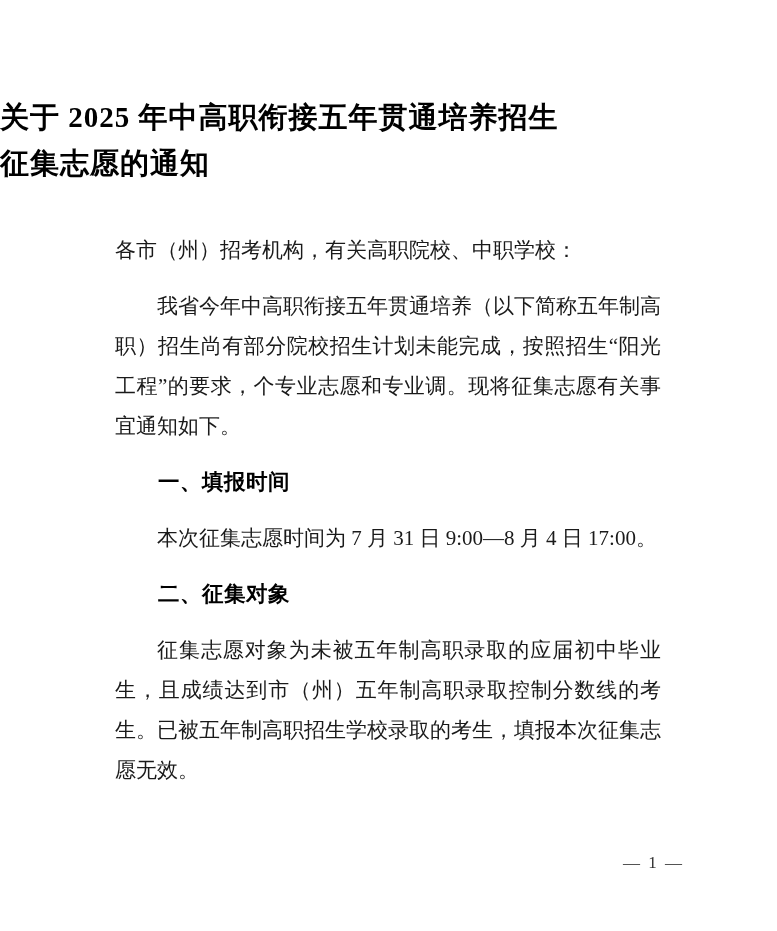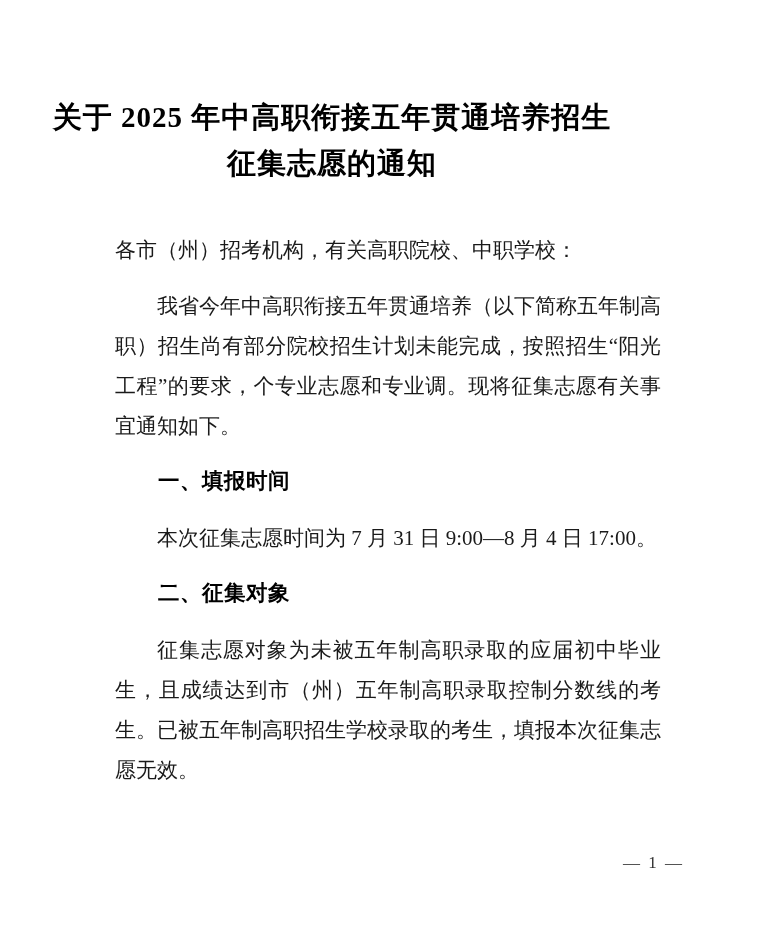--- a/index.html
+++ b/index.html
@@ -14,21 +14,21 @@
     background: #ffffff;
     overflow: hidden;
     font-family: "Liberation Serif", serif;
     color: #000000;
   }
   .doc-title {
     position: absolute;
     top: 94px;
     left: 0;
     width: 664px;
-    text-align: center;
+    text-align: left;
     font-family: "Liberation Serif", serif;
     font-weight: 700;
     font-size: 29px;
     line-height: 46px;
     letter-spacing: 1px;
     color: #000000;
   }
   .content {
     position: absolute;
     left: 99px;
@@ -44,21 +44,21 @@
     padding: 0;
   }
   .salutation {
     text-indent: 0;
   }
   .para {
     text-indent: 2em;
   }
   .heading {
     text-indent: 2em;
-    font-family: Liberation Mono, monospace;
+    font-family: Liberation Serif, serif;
     font-weight: 700;
     font-size: 21.5px;
     color: #000000;
     letter-spacing: 0.5px;
   }
   .page-number {
     position: absolute;
     right: 93px;
     bottom: 58px;
     font-size: 17px;

